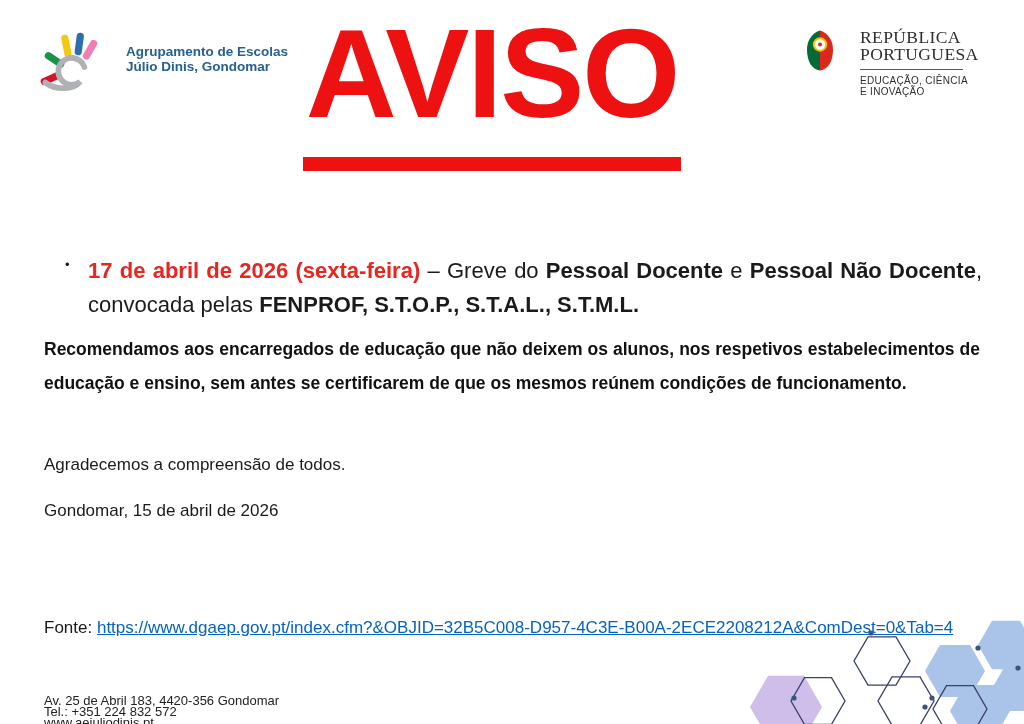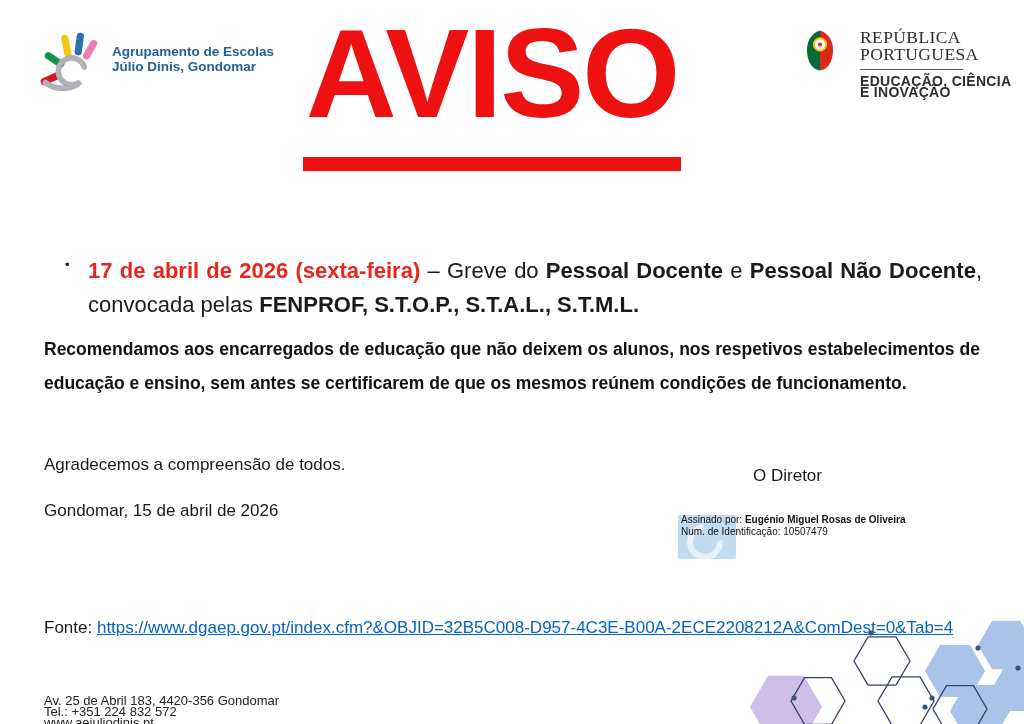--- a/index.html
+++ b/index.html
@@ -2,31 +2,31 @@
 <html><head>
 <meta charset="utf-8">
 <style>
   html,body{margin:0;padding:0;background:#e8e8e8;}
   .page{
     position:relative;width:1024px;height:724px;margin:0 auto;background:#ffffff;
     font-family:"Liberation Sans",sans-serif;color:#1a1a1a;overflow:hidden;
   }
   
   .school-logo{position:absolute;left:34px;top:28px;display:flex;align-items:flex-start;}
-  .school-name{margin-left:6px;margin-top:16px;font-size:13.5px;font-weight:bold;color:#26618F;line-height:15px;}
+  .school-name{margin-left:20px;margin-top:16px;font-size:13.5px;font-weight:bold;color:#26618F;line-height:15px;}
   .title{
     position:absolute;left:296px;top:11px;width:392px;text-align:center;
     color:#EE1111;font-weight:bold;font-size:126px;line-height:126px;letter-spacing:-2px;white-space:nowrap;
   }
   .title-underline{position:absolute;left:303px;top:157px;width:378px;height:14px;background:#EE1111;}
   .gov-logo{position:absolute;left:806px;top:29px;display:flex;gap:16px;}
   .gov-text{margin-left:10px;}
   .gov-name{font-family:"Liberation Serif",serif;font-size:17.5px;line-height:16.5px;letter-spacing:0.4px;color:#2e2e2e;}
   .gov-divider{width:103px;height:1px;background:#5a5a5a;margin:7px 0 6px;}
-  .gov-dept{font-size:14px;font-weight:bold;letter-spacing:0.3px;color:#2e2e2e;line-height:10.5px;}
+  .gov-dept{font-size:10px;font-weight:normal;letter-spacing:0.3px;color:#2e2e2e;line-height:10.5px;}
   
   .intro{position:absolute;left:44px;top:212px;width:936px;font-size:17px;}
   .bullet-item{position:absolute;left:65px;top:254px;width:917px;}
   .bullet-marker{position:absolute;left:0;top:3px;font-size:13px;}
   .bullet-text{margin-left:23px;text-align:justify;line-height:34px;font-size:22px;}
   .red-bold{color:#E8251F;font-weight:bold;}
   b,.b{font-weight:bold;}
   .recommendation{
     position:absolute;left:44px;top:333px;width:936px;
     font-size:17.5px;font-weight:bold;text-align:justify;line-height:33.5px;color:#111;
@@ -93,28 +93,22 @@
 
 
   <div class="bullet-item">
     <span class="bullet-marker">•</span>
     <div class="bullet-text"><span class="red-bold">17 de abril de 2026 (sexta-feira)</span><span> – Greve do </span><span class="b">Pessoal Docente</span><span> e </span><span class="b">Pessoal Não Docente</span><span>, convocada pelas </span><span class="b">FENPROF, S.T.O.P., S.T.A.L., S.T.M.L.</span></div>
   </div>
 
   <div class="recommendation">Recomendamos aos encarregados de educação que não deixem os alunos, nos respetivos estabelecimentos de educação e ensino, sem antes se certificarem de que os mesmos reúnem condições de funcionamento.</div>
 
   <div class="thanks">Agradecemos a compreensão de todos.</div>
-  <div class="director">O Diretor</div>
   <div class="place-date">Gondomar, 15 de abril de 2026</div>
 
-  <div class="signature">
-    <div class="sig-stamp"></div>
-    <div class="sig-line"><span>Assinado por: </span><span class="b">Eugénio Miguel Rosas de Oliveira</span></div>
-    <div class="sig-line"><span>Num. de Identificação: </span><span>10507479</span></div>
-  </div>
 
   <div class="source"><span>Fonte: </span><a href="#" title="https://www.dgaep.gov.pt/index.cfm?&amp;OBJID=32B5C008-D957-4C3E-B00A-2ECE2208212A&amp;ComDest=0&amp;Tab=4">https://www.dgaep.gov.pt/index.cfm?&amp;OBJID=32B5C008-D957-4C3E-B00A-2ECE2208212A&amp;ComDest=0&amp;Tab=4</a></div>
 
   <div class="footer-info">
     <div>Av. 25 de Abril 183, 4420-356 Gondomar</div>
     <div>Tel.: +351 224 832 572</div>
     <div>www.aejuliodinis.pt</div>
   </div>
 
   <svg class="hex-decor" viewBox="0 0 300 105">

